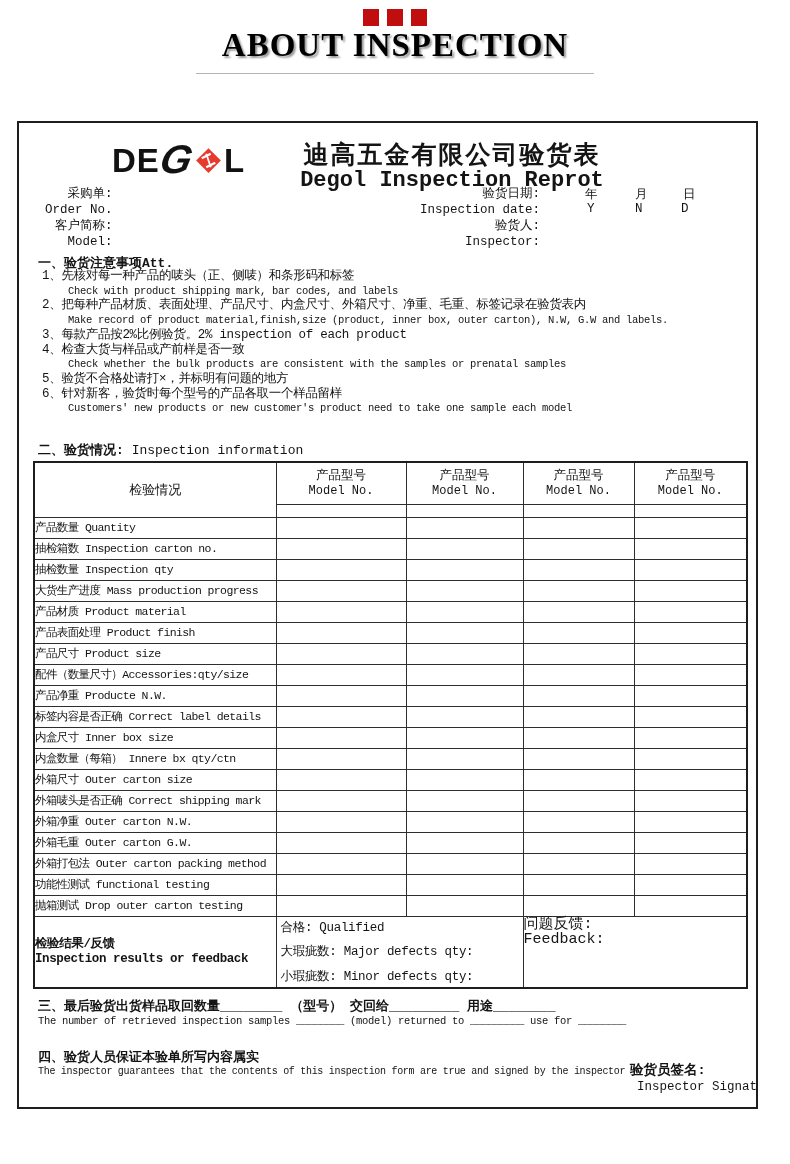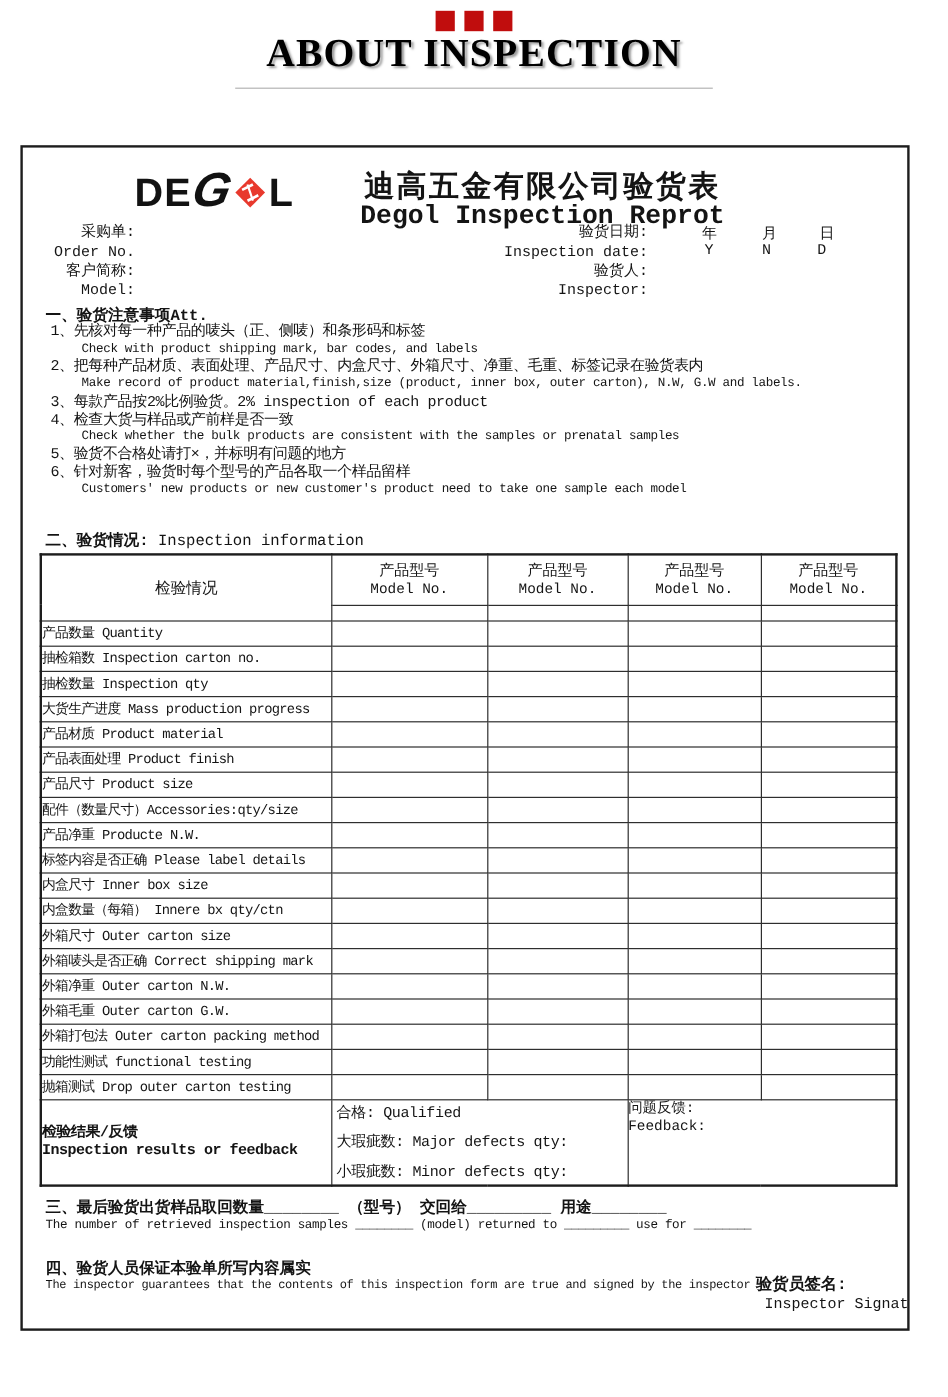--- a/index.html
+++ b/index.html
@@ -65,21 +65,21 @@
   tr.subrow td { height:13px; }
   tr.datarow td { height:21px; }
   td.lbl { font-size:11.5px; letter-spacing:-0.6px; white-space:nowrap; overflow:hidden;
            padding:0 2px; font-weight:400; }
   tr.fbrow td { height:72px; }
   td.fb-left { font-weight:700; font-size:12.5px; letter-spacing:-0.4px; padding:2px; vertical-align:middle; }
   td.fb-left div { line-height:15px; white-space:nowrap; overflow:hidden; }
   td.fb-mid { vertical-align:top; }
   .fb-mid-inner { display:flex; flex-direction:column; justify-content:space-between; height:70px;
                   padding:2px 4px; font-size:12.5px; letter-spacing:-0.3px; white-space:nowrap; }
-  td.fb-right { vertical-align:top; font-size:12px; padding:2px 4px;margin-left:16px; }
+  td.fb-right { vertical-align:top; font-size:15px; padding:2px 4px;margin-left:16px; }
   td.fb-right div { line-height:15px; }
 
   
   .s3-cn { left:19px; top:874px; font-size:13px; }
   .s3-en { position:absolute; left:19px; top:892px; font-size:10.5px; letter-spacing:-0.3px; white-space:nowrap;text-align:center; }
   .s4-cn { left:19px; top:925px; font-size:13px; }
   .s4-en { position:absolute; left:19px; top:943px; font-size:10px; letter-spacing:-0.3px; white-space:nowrap; }
   .sign-cn { position:absolute; left:611px; top:938px; font-size:13.5px; font-weight:700; white-space:nowrap; }
   .sign-en { position:absolute; left:618px; top:957px; font-size:12.5px; white-space:nowrap; width:220px; }
 </style>
@@ -242,21 +242,21 @@
             <td></td>
           </tr>
       <tr class="datarow">
             <td class="lbl">产品净重 Producte N.W.</td>
             <td></td>
             <td></td>
             <td></td>
             <td></td>
           </tr>
       <tr class="datarow">
-            <td class="lbl">标签内容是否正确 Please label details</td>
+            <td class="lbl">标签内容是否正确 Correct label details</td>
             <td></td>
             <td></td>
             <td></td>
             <td></td>
           </tr>
       <tr class="datarow">
             <td class="lbl">内盒尺寸  Inner box size</td>
             <td></td>
             <td></td>
             <td></td>

